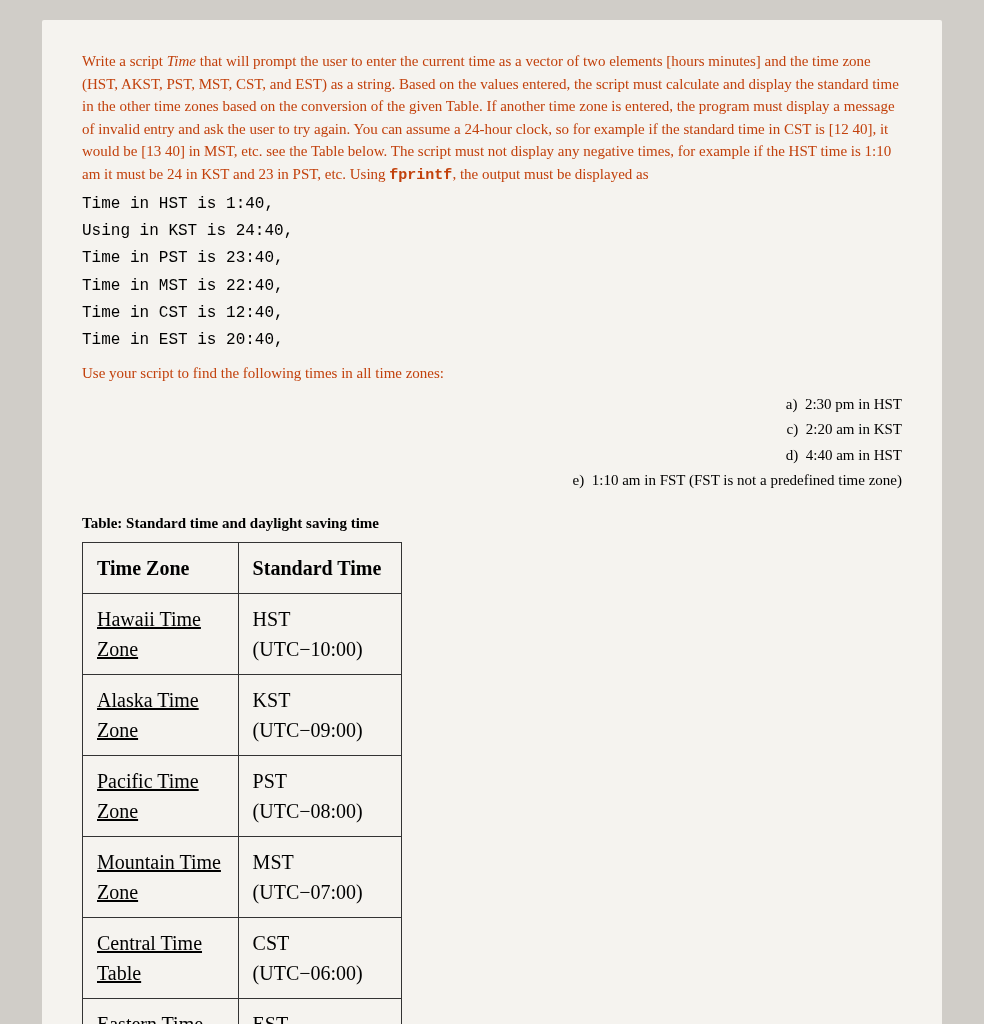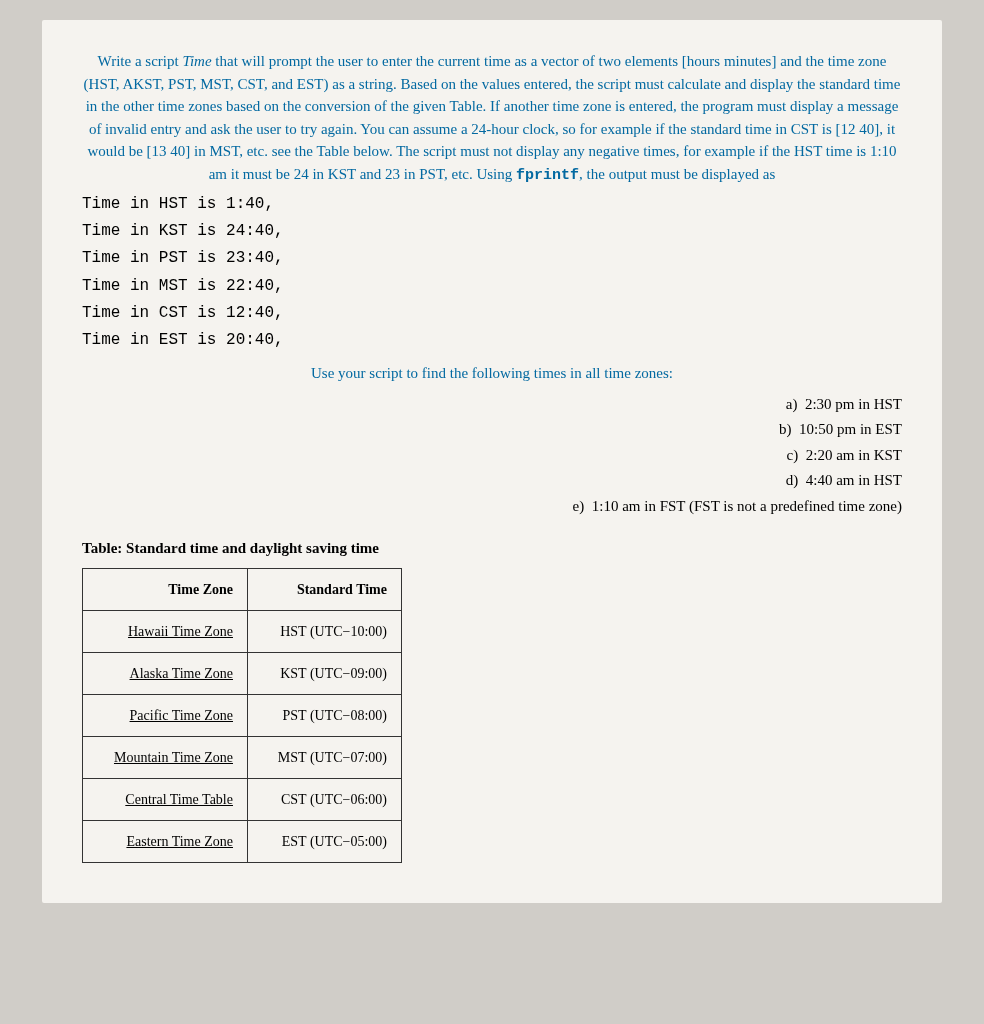--- a/index.html
+++ b/index.html
@@ -21,23 +21,22 @@
     }
 
     .page-container {
       background-color: #f5f3ef;
       width: 900px;
       padding: 30px 40px 40px 40px;
       border-radius: 2px;
     }
 
     .main-text {
-      color: #0369a1;
+      color: #c2410c;
       margin-bottom: 10px;
-      text-align: center;
     }
 
     .mono {
       font-family: 'Courier New', Courier, monospace;
       font-size: 16px;
       line-height: 1.7;
       display: block;
     }
 
     .bold-mono {
@@ -73,22 +72,22 @@
 
     .time-table {
       border-collapse: collapse;
       width: 320px;
     }
 
     .time-table th,
     .time-table td {
       border: 1.5px solid #333;
       padding: 10px 14px;
-      text-align: right;
-      font-size: 14px;
+      text-align: left;
+      font-size: 20px;
     }
 
     .time-table th {
       font-weight: bold;
       background-color: #f5f3ef;
     }
 
     .time-table td a,
     .time-table td span.underline {
       text-decoration: underline;
@@ -106,35 +105,32 @@
 <body>
 
 <div class="page-container">
 
   <p class="main-text p-block">
     Write a script <span class="italic">Time</span> that will prompt the user to enter the current time as a vector of two elements [hours minutes] and the time zone (HST, AKST, PST, MST, CST, and EST) as a string. Based on the values entered, the script must calculate and display the standard time in the other time zones based on the conversion of the given Table. If another time zone is entered, the program must display a message of invalid entry and ask the user to try again. You can assume a 24-hour clock, so for example if the standard time in CST is [12 40], it would be [13 40] in MST, etc. see the Table below. The script must not display any negative times, for example if the HST time is 1:10 am it must be 24 in KST and 23 in PST, etc. Using <span class="bold-mono">fprintf</span><span>, the output must be displayed as</span>
   </p>
 
   <div>
     <span class="mono">Time in HST is  1:40,</span>
-    <span class="mono">Time in KST is 24:40,</span>
+    <span class="mono">Using in KST is 24:40,</span>
     <span class="mono">Time in PST is 23:40,</span>
     <span class="mono">Time in MST is 22:40,</span>
     <span class="mono">Time in CST is 12:40,</span>
     <span class="mono">Time in EST is 20:40,</span>
   </div>
 
   <p class="main-text p-block" style="margin-top:8px;">Use your script to find the following times in all time zones:</p>
 
   <ol class="section-list">
     <li>
       <span>a)</span>&nbsp;&nbsp;<span>2:30 pm in HST</span>
-    </li>
-    <li>
-      <span>b)</span>&nbsp;&nbsp;<span>10:50 pm in EST</span>
     </li>
     <li>
       <span>c)</span>&nbsp;&nbsp;<span>2:20 am in KST</span>
     </li>
     <li>
       <span>d)</span>&nbsp;&nbsp;<span>4:40 am in HST</span>
     </li>
     <li>
       <span>e)</span>&nbsp;&nbsp;<span>1:10 am in FST (FST is not a predefined time zone)</span>
     </li>

